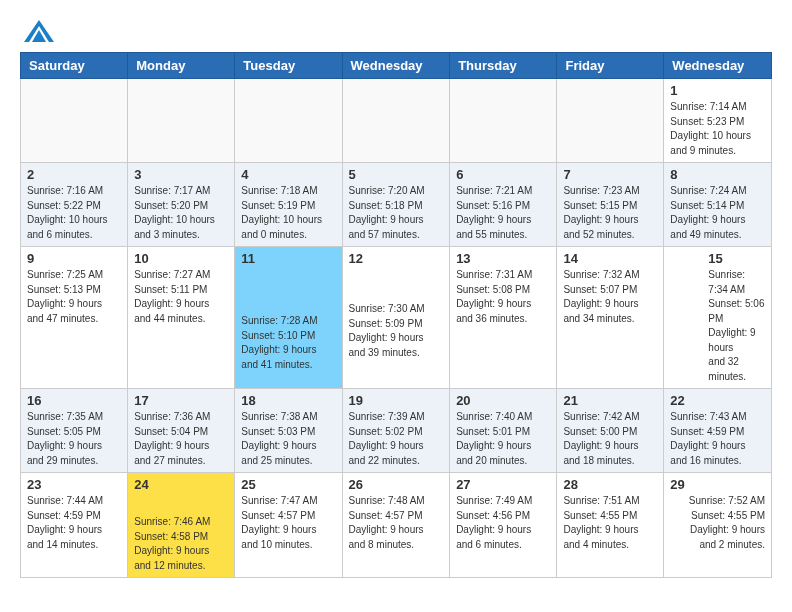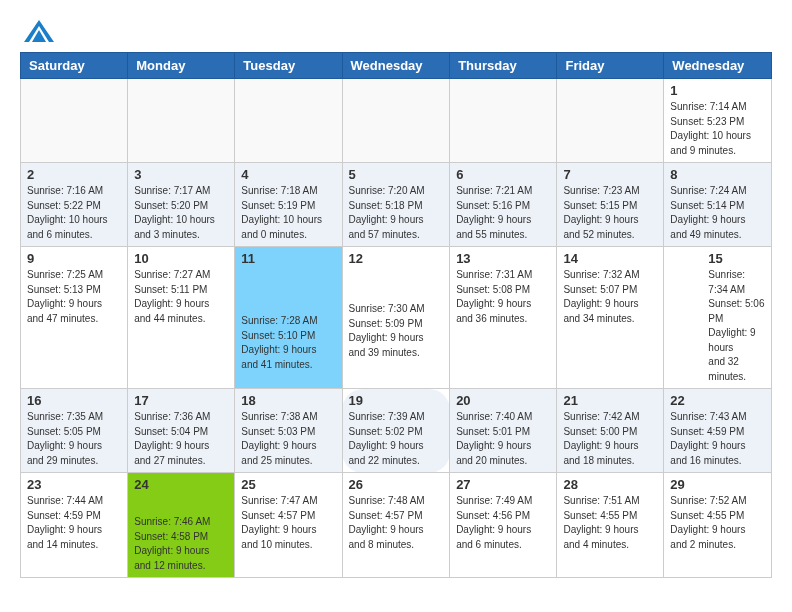--- a/index.html
+++ b/index.html
@@ -255,21 +255,21 @@
 Daylight: 9 hours
 and 27 minutes.</div>
         </td>
         <td style="background: rgb(237, 242, 249);">
           <span class="day-number">18</span>
           <div class="day-info" style="white-space: pre-line;">Sunrise: 7:38 AM
 Sunset: 5:03 PM
 Daylight: 9 hours
 and 25 minutes.</div>
         </td>
-        <td style="background: rgb(237, 242, 249); border-radius: 21px;">
+        <td style="background: rgb(237, 242, 249);">
           <span class="day-number">19</span>
           <div class="day-info" style="white-space: pre-line;">Sunrise: 7:39 AM
 Sunset: 5:02 PM
 Daylight: 9 hours
 and 22 minutes.</div>
         </td>
         <td style="background: rgb(237, 242, 249);">
           <span class="day-number">20</span>
           <div class="day-info" style="white-space: pre-line;">Sunrise: 7:40 AM
 Sunset: 5:01 PM
@@ -292,21 +292,21 @@
         </td>
       </tr>
       <tr>
         <td style="background: rgb(255, 255, 255);">
           <span class="day-number">23</span>
           <div class="day-info" style="white-space: pre-line;">Sunrise: 7:44 AM
 Sunset: 4:59 PM
 Daylight: 9 hours
 and 14 minutes.</div>
         </td>
-        <td style="background: #84cc16;">
+        <td style="background: #fde047;">
           <span class="day-number">24</span>
           <div class="day-info" style="white-space: pre-line; margin-top: 23px;">Sunrise: 7:46 AM
 Sunset: 4:58 PM
 Daylight: 9 hours
 and 12 minutes.</div>
         </td>
         <td style="background: rgb(255, 255, 255);">
           <span class="day-number">25</span>
           <div class="day-info" style="white-space: pre-line;">Sunrise: 7:47 AM
 Sunset: 4:57 PM
@@ -329,20 +329,20 @@
         </td>
         <td style="background: rgb(255, 255, 255);">
           <span class="day-number">28</span>
           <div class="day-info" style="white-space: pre-line;">Sunrise: 7:51 AM
 Sunset: 4:55 PM
 Daylight: 9 hours
 and 4 minutes.</div>
         </td>
         <td style="background: rgb(255, 255, 255);">
           <span class="day-number">29</span>
-          <div class="day-info" style="white-space: pre-line;">Sunrise: 7:52 AM
+          <div class="day-info" style="white-space: pre-line; text-align: right;">Sunrise: 7:52 AM
 Sunset: 4:55 PM
 Daylight: 9 hours
 and 2 minutes.</div>
         </td>
       </tr>
     </tbody>
 </table>
 
 </body></html>

